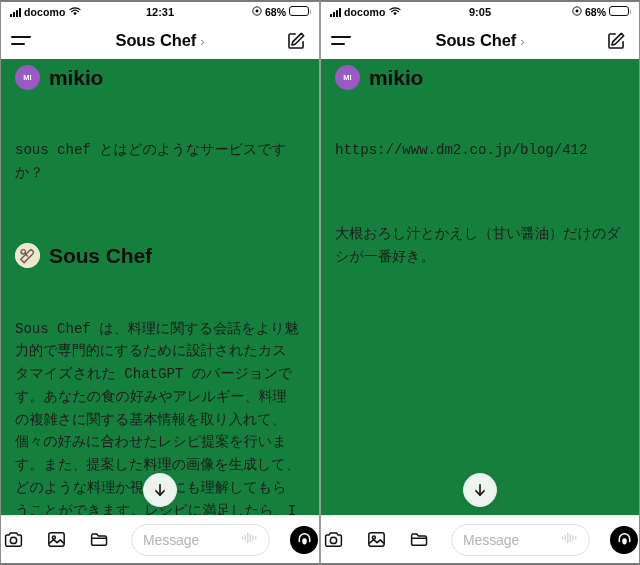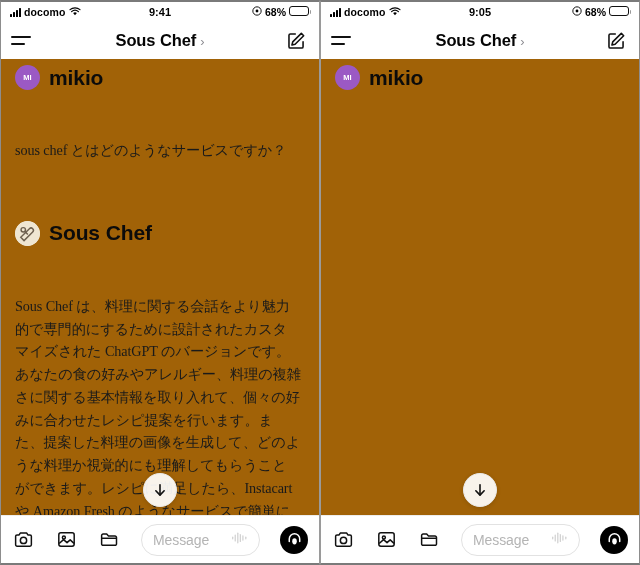--- a/index.html
+++ b/index.html
@@ -152,21 +152,21 @@
   }
 
   
   .chat {
     position: absolute;
     top: 57px;
     bottom: 48px;
     left: 0; right: 0;
     overflow: hidden;
     padding: 6px 4px 0 0;
-    background: #a16207;
+    background: #15803d;
   }
 
   .msg { padding: 0 14px 0 14px; margin-bottom: 13px; }
   .msg-head {
     display: flex;
     align-items: center;
     gap: 9px;
     margin-bottom: 4px;
   }
 
@@ -194,21 +194,21 @@
   }
 
   .body {
     font-size: 14.2px;
     line-height: 1.60;
     color: #1a1a1a;
     letter-spacing: -.1px;
     word-break: break-all;
     white-space: pre-wrap;
   }
-  .body.ja { font-family: Liberation Serif, serif; }
+  .body.ja { font-family: Liberation Mono, monospace; }
 
   .body .p { margin: 0; }
   .body .p + .p { margin-top: 1.1em; }
 
   
   .scroll-fab {
     position: absolute;
     left: 50%;
     transform: translateX(-50%);
     bottom: 56px;
@@ -227,21 +227,21 @@
   
   .composer {
     position: absolute;
     bottom: 0; left: 0; right: 0;
     height: 48px;
     background: #fff;
     border-top: 1px solid #ededed;
     display: flex;
     align-items: center;
     gap: 20px;
-    padding: 0 11px;
+    padding: 0 1px;
   }
   .tool-icon {
     width: 23px; height: 23px;
     flex: none;
     cursor: pointer;
     display: flex; align-items: center; justify-content: center;
   }
   .input-pill {
     flex: 1;
     height: 32px;
@@ -290,21 +290,21 @@
         </span>
         <span class="carrier">docomo</span>
         <span class="wifi-icon">
           <svg width="12" height="9" viewBox="0 0 12 9">
               <path d="M6 8.2 L4.1 6 a2.9 2.9 0 0 1 3.8 0 Z" fill="#000"></path>
               <path d="M2.6 4.6 a5.2 5.2 0 0 1 6.8 0" stroke="#000" stroke-width="1.2" fill="none" stroke-linecap="round"></path>
               <path d="M1 2.6 a7.8 7.8 0 0 1 10 0" stroke="#000" stroke-width="1.2" fill="none" stroke-linecap="round"></path>
             </svg>
         </span>
       </div>
-      <div class="sb-time">9:41</div>
+      <div class="sb-time">12:31</div>
       <div class="sb-right">
         <span class="lock-icon">
           <svg width="10" height="10" viewBox="0 0 12 12">
               <circle cx="6" cy="6" r="5" stroke="#000" stroke-width="1.1" fill="none"></circle>
               <circle cx="6" cy="6" r="1.7" fill="#000"></circle>
             </svg>
         </span>
         <span class="batt-pct">68%</span>
         <span class="battery">
           <span class="fill"></span>
@@ -464,20 +464,22 @@
     </div>
 
     <div class="chat">
 
       <div class="msg">
         <div class="msg-head">
           <div class="avatar user">MI</div>
           <div class="sender">mikio</div>
         </div>
         <div class="body ja">
+          <p class="p">https://www.dm2.co.jp/blog/412</p>
+          <p class="p">大根おろし汁とかえし（甘い醤油）だけのダシが一番好き。</p>
           
         </div>
       </div>
 
     </div>
 
     <div class="scroll-fab">
       <svg width="16" height="16" viewBox="0 0 20 20" stroke="#111" stroke-width="2" fill="none" stroke-linecap="round" stroke-linejoin="round">
         <path d="M10 3.5 V16"></path>
           <path d="M4.8 11 L10 16.4 15.2 11"></path>

